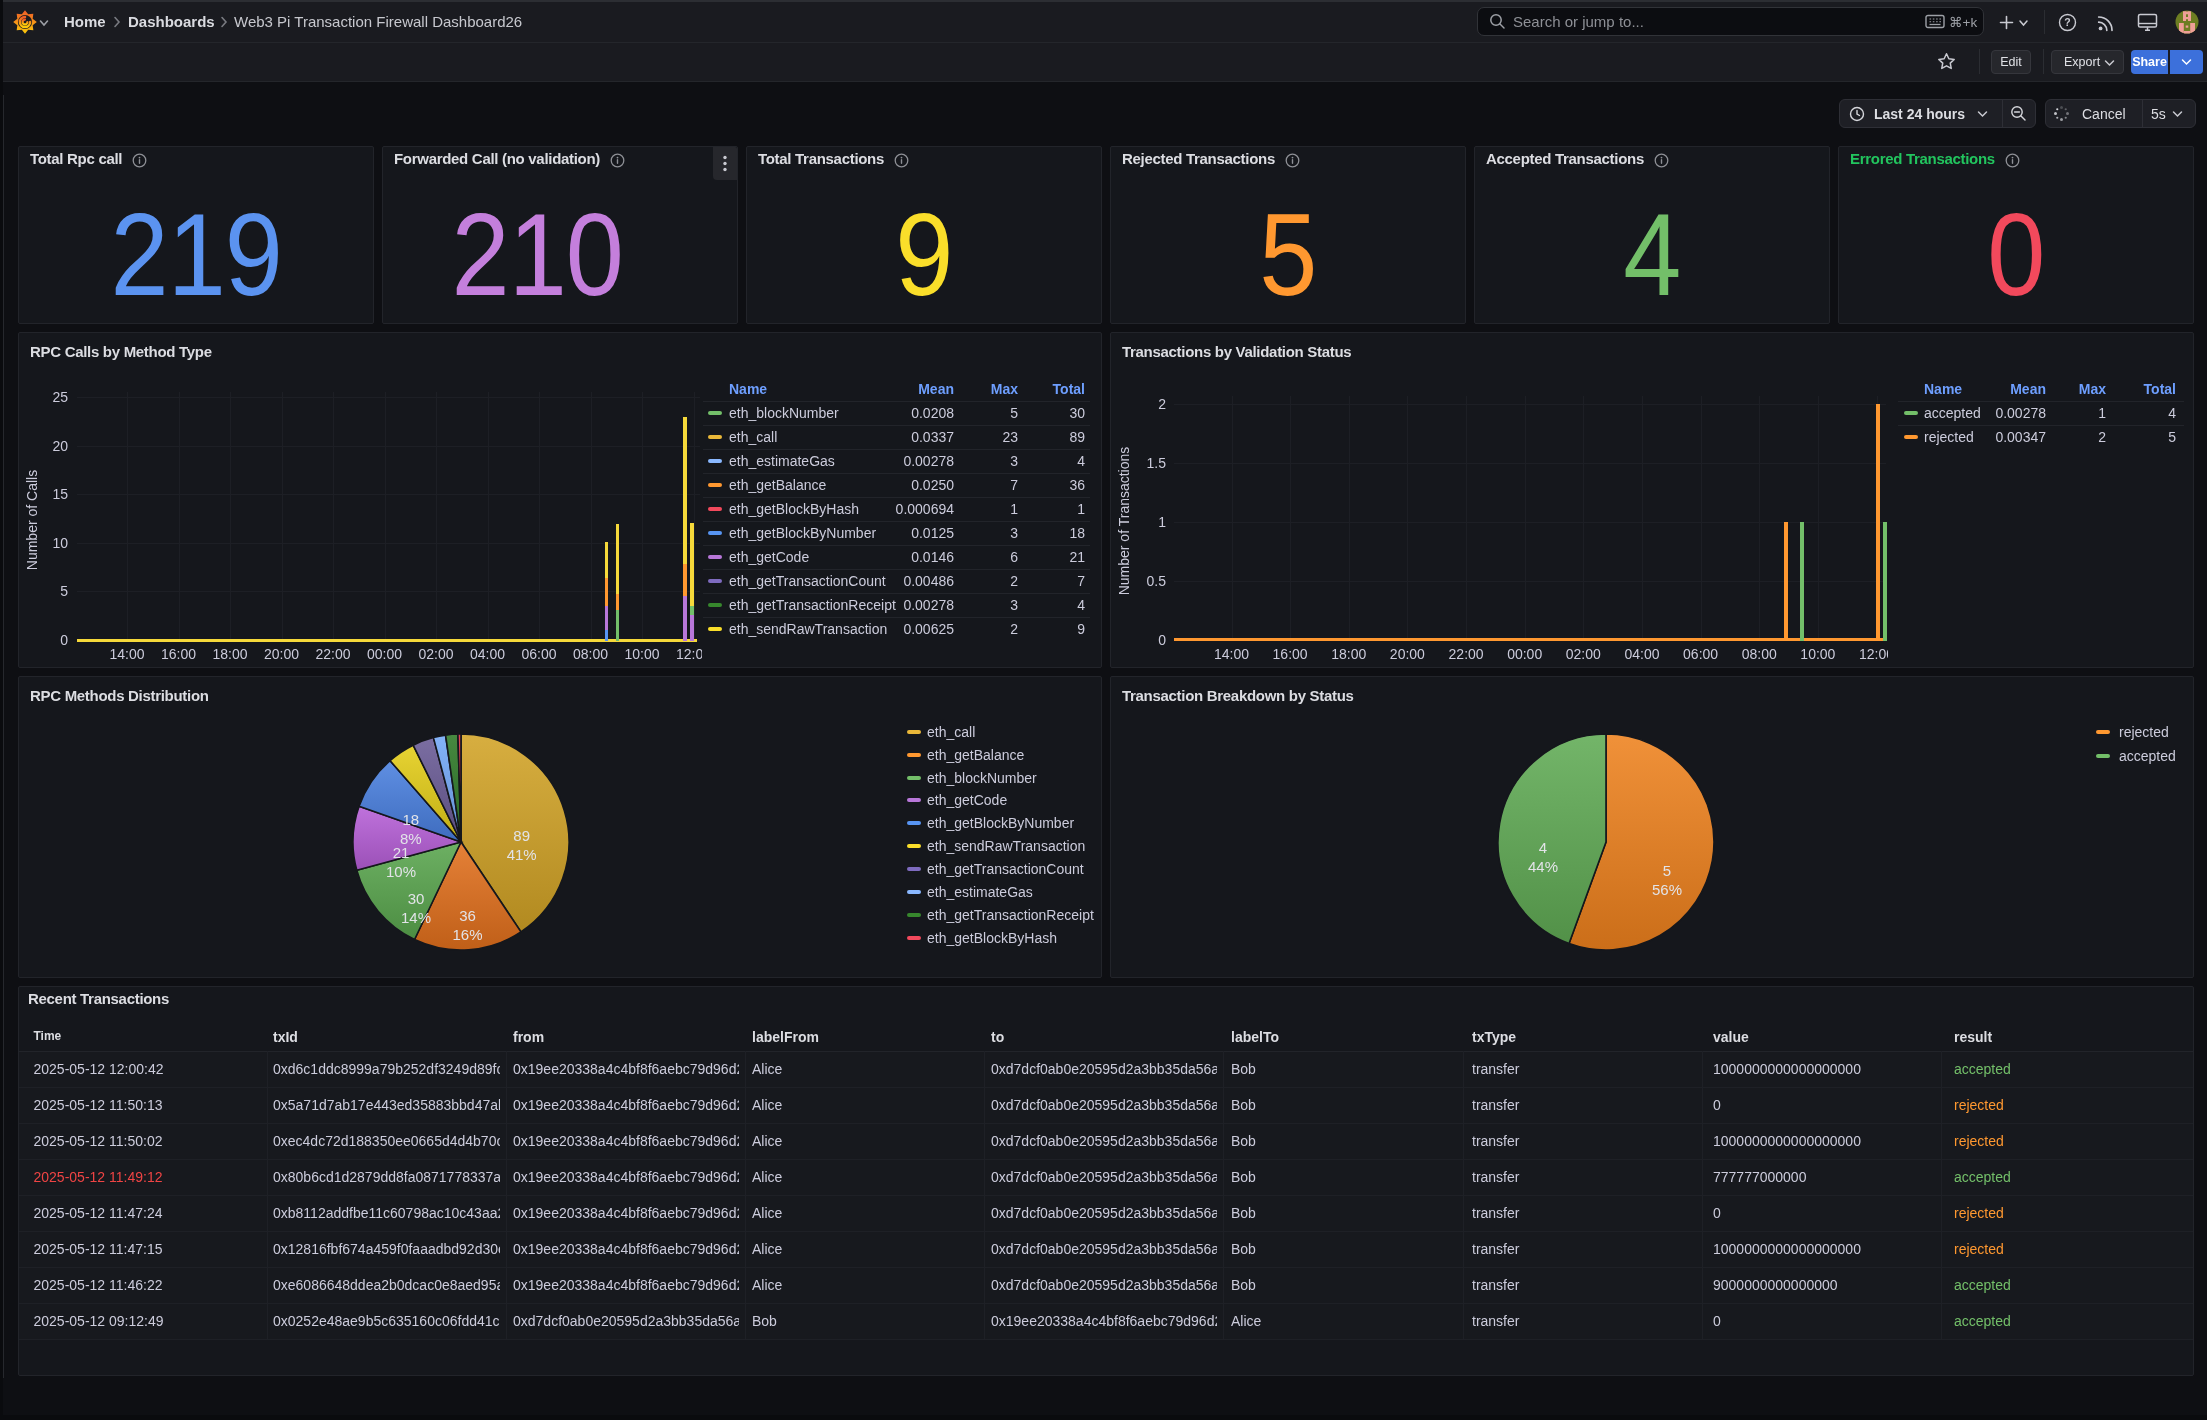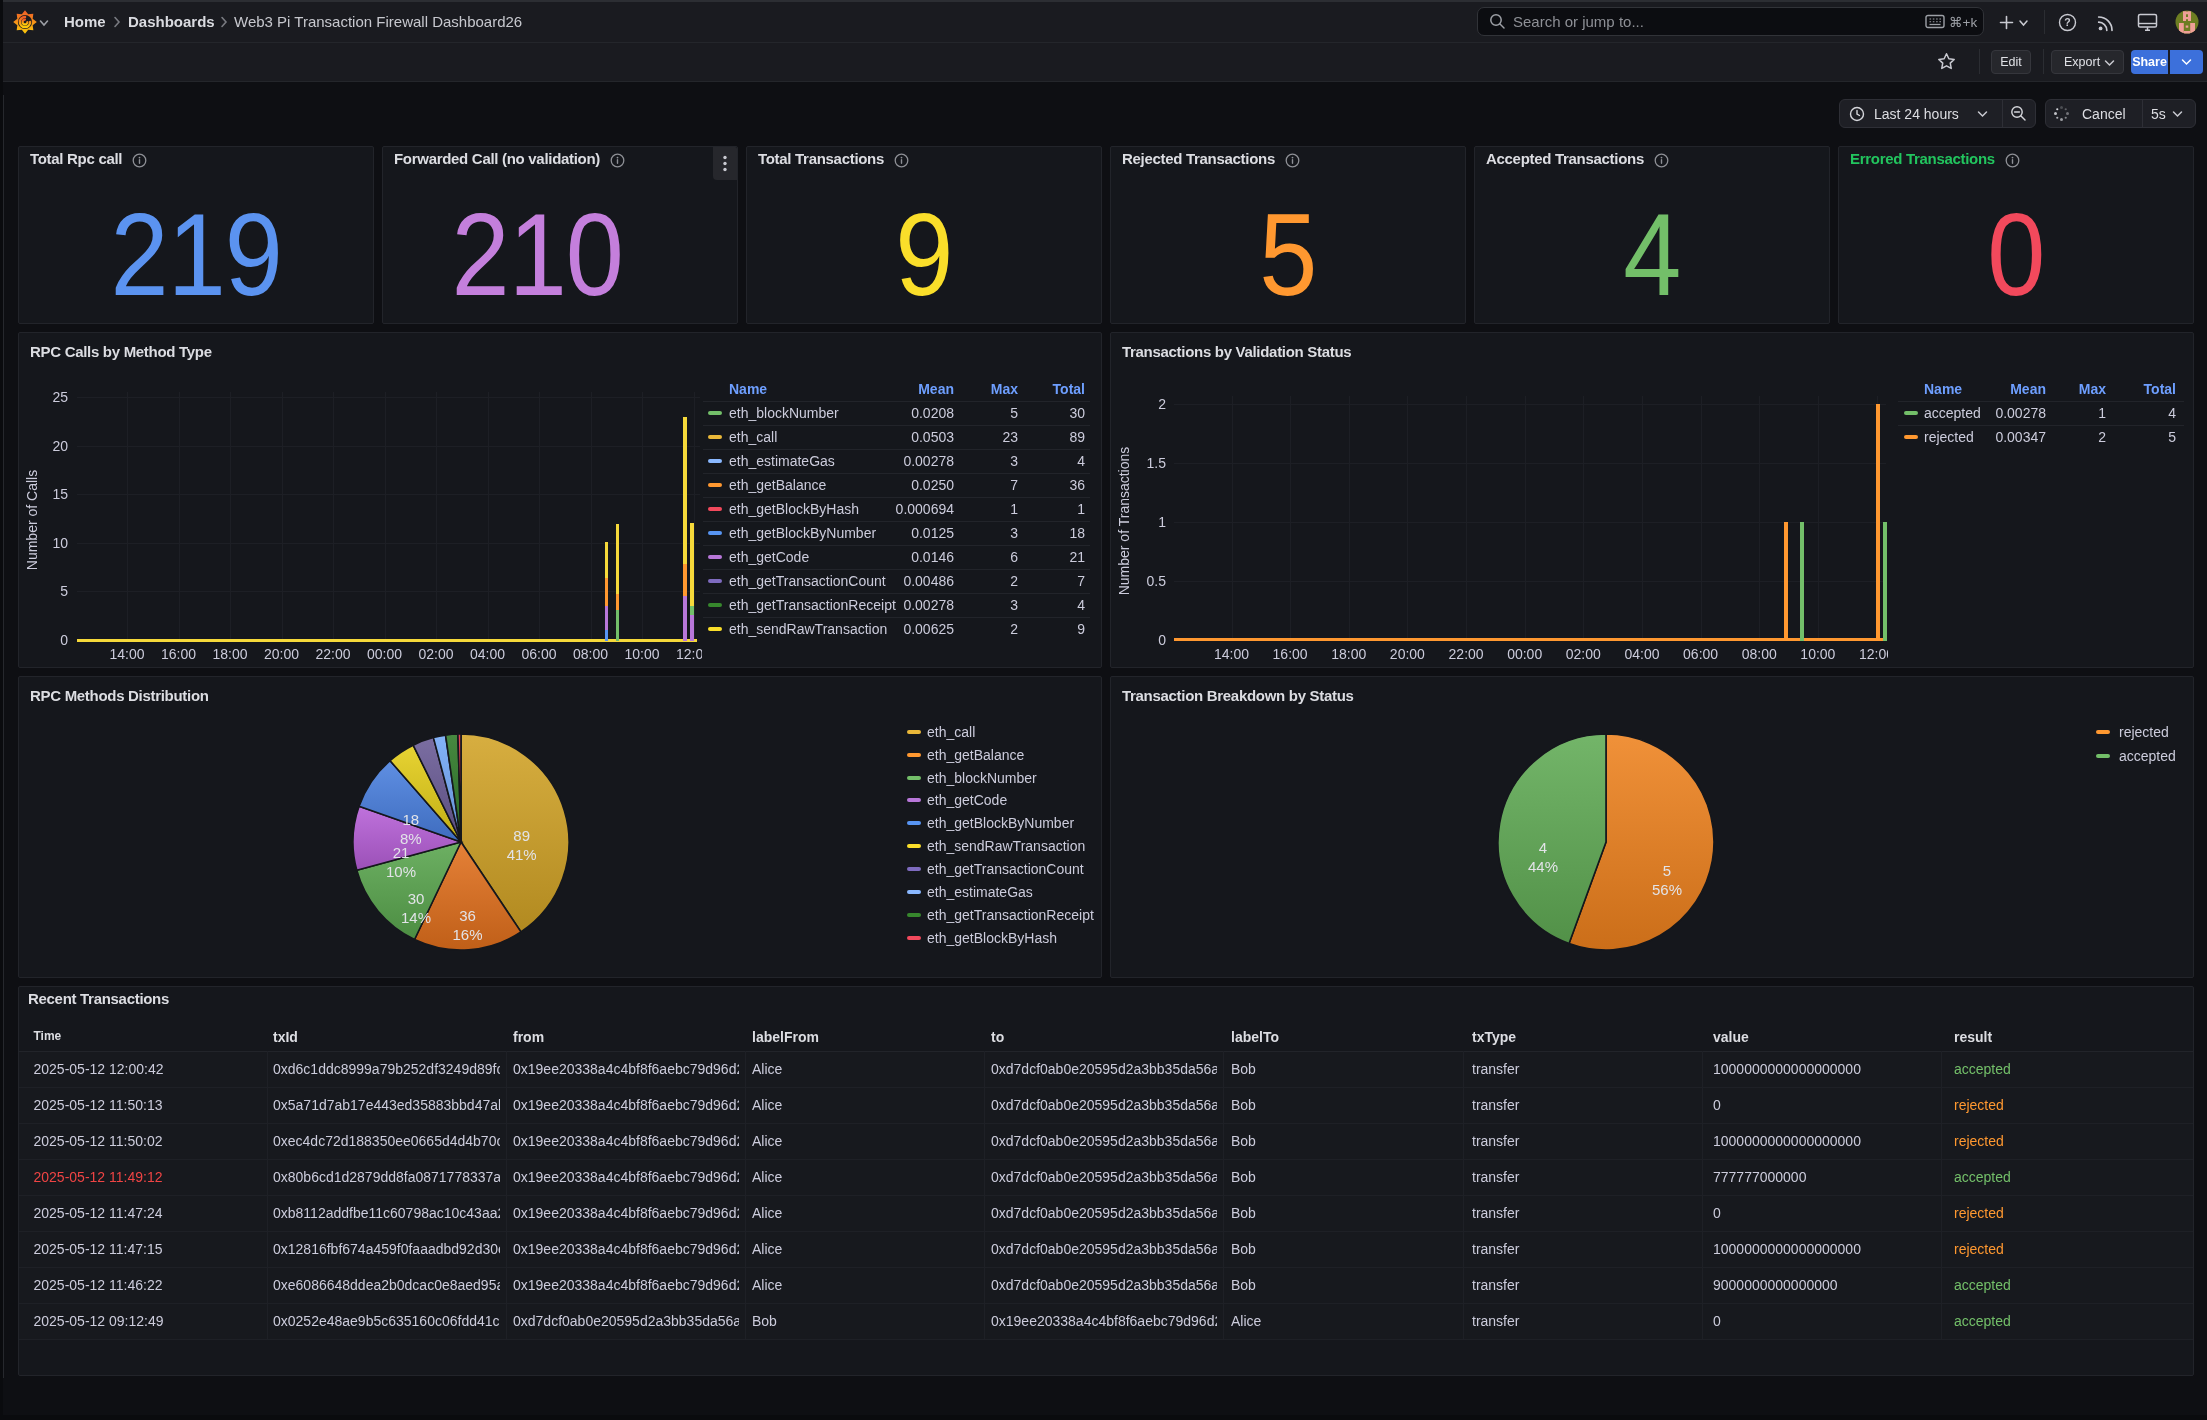--- a/index.html
+++ b/index.html
@@ -116,21 +116,21 @@
     </svg>
   </div>
 <div class="abs" style="left:0;top:0;width:3px;height:1420px;background:#0a0b0e"></div>
 <div class="abs" style="left:3px;top:95px;width:1px;height:1283px;background:#26282d"></div>
 <div class="abs" style="left:0;top:1415px;width:2207px;height:5px;background:#0a0b0e"></div>
 <div class="abs" style="left:1839px;top:99px;width:197px;height:29px;background:#1e1f25;border:1px solid #2e2f36;border-radius:6px"></div>
 <svg class="abs" style="left:1849px;top:106px" width="16" height="16" viewBox="0 0 16 16">
     <circle cx="8" cy="8" r="6.5" stroke="#d5d6db" stroke-width="1.4" fill="none"></circle>
     <path d="M8 4.5V8l2.5 1.5" stroke="#d5d6db" stroke-width="1.4" fill="none" stroke-linecap="round"></path>
   </svg>
-<div class="abs" style="left:1874px;top:106px;font-size:14px;color:#dddee3;font-weight:400">Last 24 hours</div>
+<div class="abs" style="left:1874px;top:106px;font-size:14px;color:#dddee3;font-weight:700">Last 24 hours</div>
 <svg class="abs" style="left:1977px;top:110px" width="11" height="9" viewBox="0 0 11 9">
     <path d="M1.5 2l4 4 4-4" stroke="#c9cad1" stroke-width="1.5" fill="none" stroke-linecap="round"></path>
   </svg>
 <div class="abs" style="left:2002px;top:100px;width:1px;height:27px;background:#2e2f36"></div>
 <svg class="abs" style="left:2010px;top:105px" width="17" height="17" viewBox="0 0 17 17">
     <circle cx="7" cy="7" r="5.2" stroke="#d5d6db" stroke-width="1.4" fill="none"></circle>
     <path d="M4.6 7h4.8" stroke="#d5d6db" stroke-width="1.4" stroke-linecap="round"></path>
     <path d="M11 11l4 4" stroke="#d5d6db" stroke-width="1.4" stroke-linecap="round"></path>
   </svg>
 <div class="abs" style="left:2045px;top:99px;width:151px;height:29px;background:#1e1f25;border:1px solid #2e2f36;border-radius:6px"></div>
@@ -277,21 +277,21 @@
 <div class="leghead" style="left:1015px;top:381px;width:70px;text-align:right">Total</div>
 <div class="sep" style="left:703px;top:400.5px;width:387px;height:1px"></div>
 <div class="pill" style="left:708px;top:410.5px;background:#73bf69"></div>
 <div class="legtxt" style="left:729px;top:404.5px">eth_blockNumber</div>
 <div class="num" style="left:874px;top:404.5px;width:80px">0.0208</div>
 <div class="num" style="left:958px;top:404.5px;width:60px">5</div>
 <div class="num" style="left:1015px;top:404.5px;width:70px">30</div>
 <div class="sep" style="left:703px;top:424.5px;width:387px;height:1px"></div>
 <div class="pill" style="left:708px;top:434.5px;background:#eab839"></div>
 <div class="legtxt" style="left:729px;top:428.5px">eth_call</div>
-<div class="num" style="left:874px;top:428.5px;width:80px">0.0503</div>
+<div class="num" style="left:874px;top:428.5px;width:80px">0.0337</div>
 <div class="num" style="left:958px;top:428.5px;width:60px">23</div>
 <div class="num" style="left:1015px;top:428.5px;width:70px">89</div>
 <div class="sep" style="left:703px;top:448.5px;width:387px;height:1px"></div>
 <div class="pill" style="left:708px;top:458.5px;background:#8ab8ff"></div>
 <div class="legtxt" style="left:729px;top:452.5px">eth_estimateGas</div>
 <div class="num" style="left:874px;top:452.5px;width:80px">0.00278</div>
 <div class="num" style="left:958px;top:452.5px;width:60px">3</div>
 <div class="num" style="left:1015px;top:452.5px;width:70px">4</div>
 <div class="sep" style="left:703px;top:472.5px;width:387px;height:1px"></div>
 <div class="pill" style="left:708px;top:482.5px;background:#ff9830"></div>

